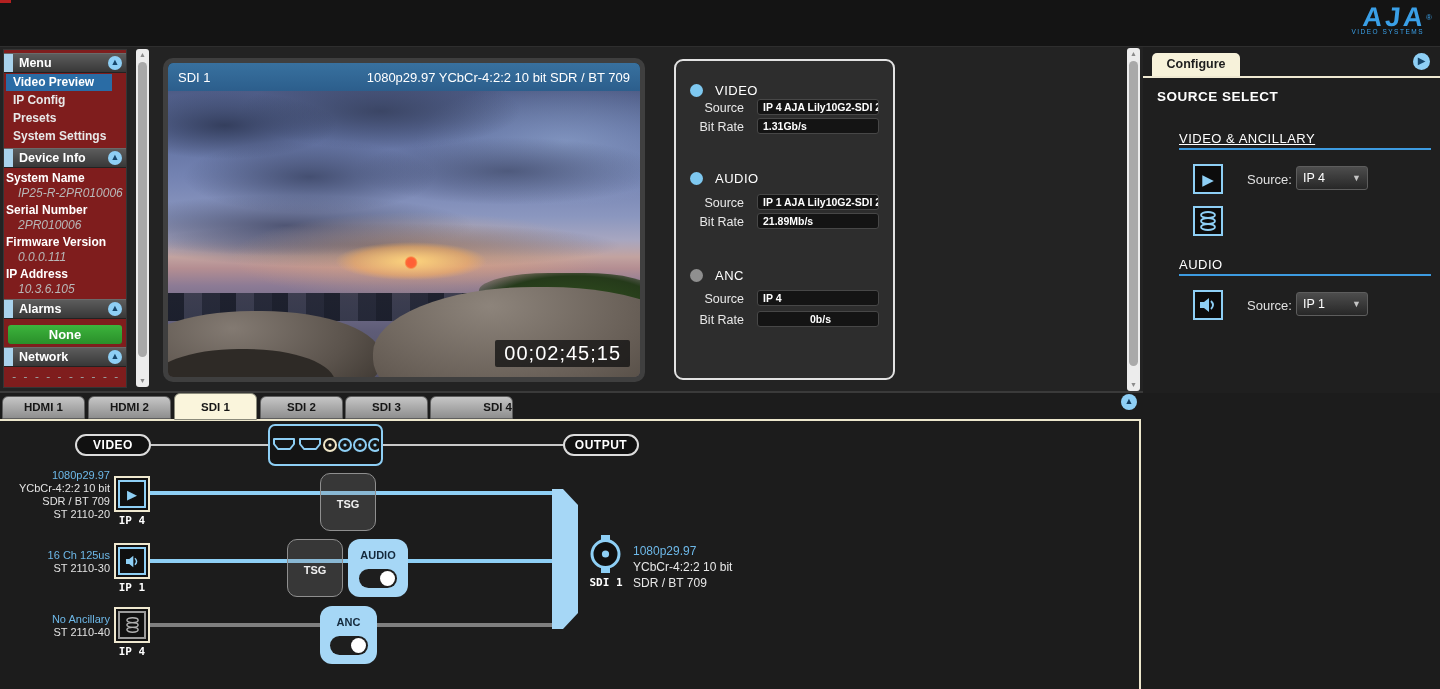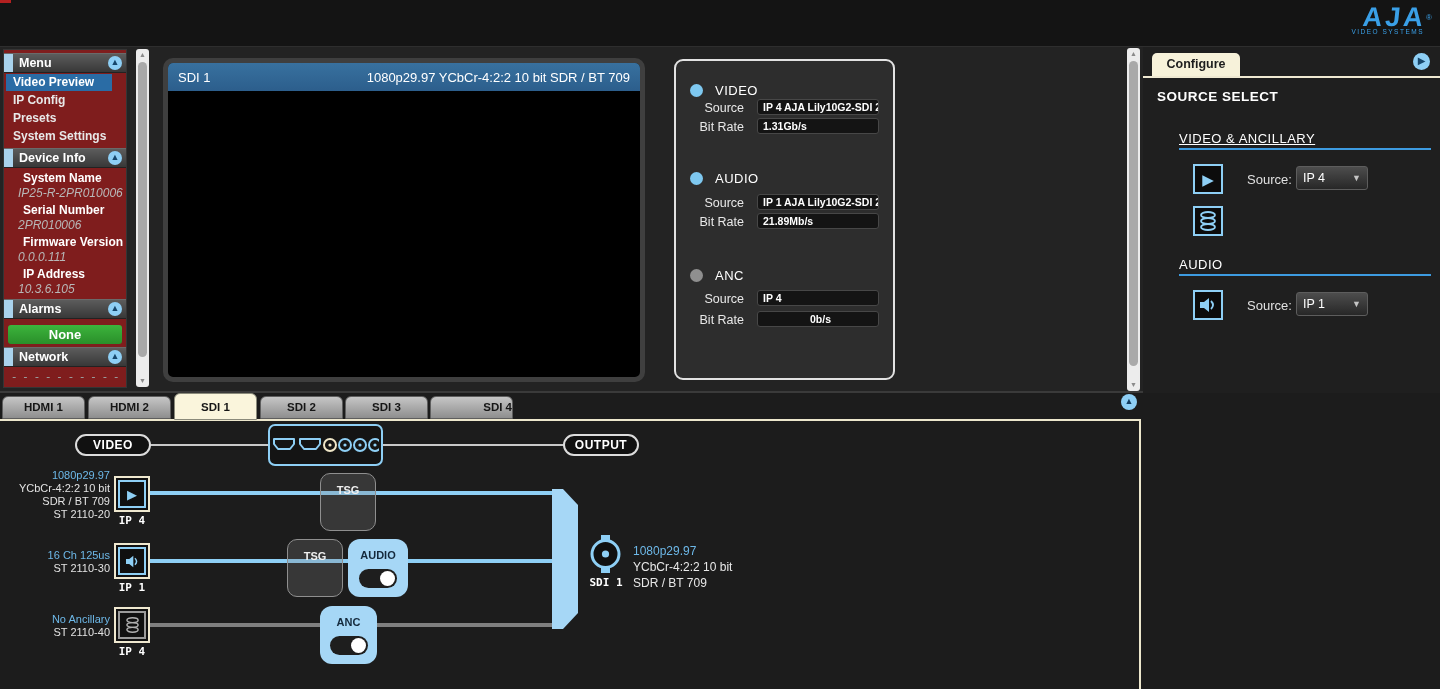--- a/index.html
+++ b/index.html
@@ -20,21 +20,21 @@
   .content-row { position:absolute; left:0; top:47px; width:1440px; height:346px; background:#232323; border-bottom:2px solid #3a3a3a; }
 
   
   .sidebar { position:absolute; left:3px; top:2px; width:124px; height:339px; background:#7f1d1d; border:1px solid #353535; overflow:hidden; }
   .side-header { position:relative; height:20px; margin-top:3px; background:linear-gradient(#5c5c5c,#383838); border-top:1px solid #6a6a6a; border-bottom:1px solid #222; display:flex; align-items:center; }
   .side-header .accent { width:9px; height:100%; background:#a9d2ec; margin-right:6px; }
   .side-header .hdr-label { color:#fff; font-weight:bold; font-size:12.5px; flex:1; }
   .chev-circle { width:14px; height:14px; border-radius:50%; background:#8ecff5; color:#16466b; font-size:9px; line-height:13px; text-align:center; margin-right:4px; }
   .menu-item { height:17px; line-height:17px; padding-left:7px; color:#e8e8e8; font-size:12px; font-weight:bold; margin:1px 14px 1px 2px; }
   .menu-item.selected { background:#2a6ca5; color:#fff; }
-  .info-label { color:#fff; font-size:12px; font-weight:bold; padding-left:19px; margin-top:3px; }
+  .info-label { color:#fff; font-size:12px; font-weight:bold; padding-left:2px; margin-top:3px; }
   .info-value { color:#b8b8b8; font-size:12px; font-style:italic; padding-left:14px; margin-top:1px; }
   .alarm-none { margin:6px 4px 2px 4px; height:19px; background:linear-gradient(#3cb43c,#2a8f2a); border-radius:3px; color:#fff; font-weight:bold; font-size:13px; text-align:center; line-height:19px; }
   .clipped-row { color:#9a9a9a; font-size:12px; font-style:italic; padding-left:8px; letter-spacing:2px; height:8px; overflow:hidden; margin-top:3px; }
 
   
   .vscroll { position:absolute; background:#ececec; border-radius:3px; }
   .vscroll .arr { position:absolute; left:0; width:100%; text-align:center; color:#8a8a8a; font-size:7px; line-height:12px; }
   .vscroll .arr.up { top:0; } .vscroll .arr.dn { bottom:0; }
   .vscroll .thumb { position:absolute; left:2px; width:9px; background:#a9a9a9; border-radius:5px; }
   .sb-side { left:136px; top:2px; width:13px; height:338px; }
@@ -110,21 +110,21 @@
   .connector-box { position:absolute; left:268px; top:31px; width:115px; height:42px; border:2px solid #8ecff5; border-radius:7px; background:#141414; display:flex; align-items:center; justify-content:center; z-index:2; }
 
   .in-labels { position:absolute; left:0; width:110px; text-align:right; font-size:11px; line-height:13px; color:#e2e2e2; }
   .in-labels .blue { color:#6db8e8; }
   .io-icon { position:absolute; width:36px; height:36px; border:2px solid #efe8cf; background:#101010; padding:2px; z-index:2; }
   .io-icon .inner { width:100%; height:100%; border:2px solid #8ecff5; display:flex; align-items:center; justify-content:center; }
   .io-icon.gray .inner { border-color:#9a9a9a; }
   .io-icon .glyph { color:#8ecff5; font-size:13px; line-height:13px; }
   .port-label { position:absolute; width:36px; text-align:center; color:#fff; font-family:"DejaVu Sans Mono", monospace; font-weight:bold; font-size:11px; z-index:2; }
 
-  .tsg-block { position:absolute; width:56px; height:58px; background:rgba(125,125,125,.28); border:1px solid #8f8f8f; border-radius:10px; color:#f0f0f0; font-weight:bold; font-size:11px; text-align:center; padding-top:10px; z-index:2; }
+  .tsg-block { position:absolute; width:56px; height:58px; background:rgba(125,125,125,.28); border:1px solid #8f8f8f; border-radius:10px; color:#f0f0f0; font-weight:bold; font-size:11px; text-align:center; padding-top:24px; z-index:2; }
   .proc-block { position:absolute; width:60px; height:58px; background:#a6d7f6; border-radius:12px; color:#14293c; font-weight:bold; font-size:11px; text-align:center; padding-top:10px; z-index:2; }
   .toggle { position:relative; margin:8px auto 0; width:38px; height:19px; background:#1e1e1e; border-radius:10px; }
   .toggle .knob { position:absolute; right:2px; top:2px; width:15px; height:15px; border-radius:50%; background:#fff; }
 
   .out-node { position:absolute; left:587px; top:142px; width:38px; z-index:2; }
   .out-labels { position:absolute; left:633px; top:150px; font-size:12px; line-height:16px; color:#e8e8e8; }
   .out-labels .blue { color:#6db8e8; }
 </style>
 </head>
 <body>
@@ -184,20 +184,28 @@
     <div class="vscroll sb-side">
       <div class="arr up">▲</div>
       <div class="thumb"></div>
       <div class="arr dn">▼</div>
     </div>
 
     <div class="video-frame">
       <div class="vid-header">
         <span>SDI 1</span>
         <span>1080p29.97 YCbCr-4:2:2 10 bit SDR / BT 709</span>
+      </div>
+      <div class="vid-image">
+        <div class="city"></div>
+        <div class="green-fringe"></div>
+        <div class="rock rock-l"></div>
+        <div class="rock rock-l2"></div>
+        <div class="rock rock-r"></div>
+        <div class="timecode">00;02;45;15</div>
       </div>
     </div>
 
     <div class="stats-panel">
       <div class="led-row" style="top:22px;">
         <span class="led on"></span>
         <span class="led-name">VIDEO</span>
       </div>
       <div class="stat-label" style="top:40px;">Source</div>
       <div class="stat-field" style="top:38px;">IP 4 AJA Lily10G2-SDI 211</div>

